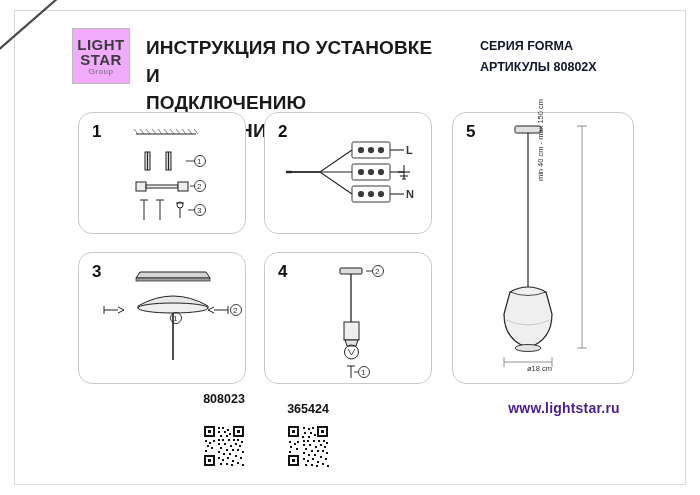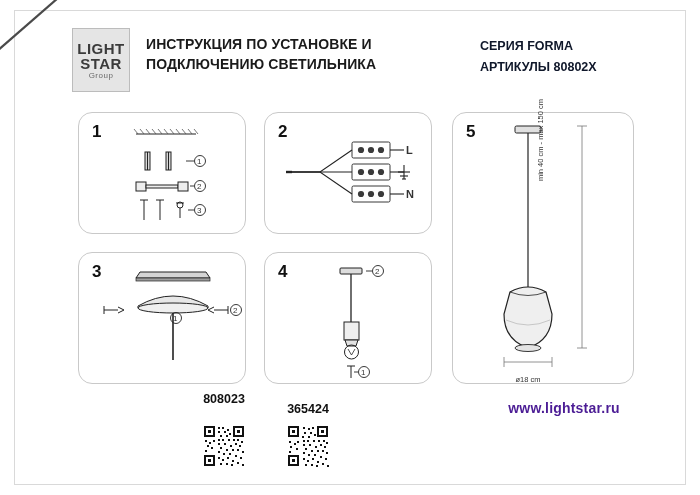--- a/index.html
+++ b/index.html
@@ -30,24 +30,24 @@
     border: 1px solid #d9d9d9;
     box-sizing: border-box;
   }
 
   
   .logo {
     position: absolute;
     left: 72px;
     top: 28px;
     width: 58px;
-    height: 64px;
+    height: 56px;
     border: 1px solid #bcbcbc;
     box-sizing: border-box;
-    background: #e5e5e5;
+    background: #f0abfc;
   }
   .logo-text {
     position: absolute;
     left: 0;
     top: 0;
     width: 100%;
     height: 100%;
     display: flex;
     flex-direction: column;
     align-items: center;
@@ -73,21 +73,21 @@
     width: 72px;
     height: 60px;
     pointer-events: none;
   }
 
   .title {
     position: absolute;
     left: 146px;
     top: 34px;
     width: 300px;
-    font-size: 14px;
+    font-size: 19px;
     font-weight: bold;
     line-height: 1.45;
     letter-spacing: 0.1px;
     color: #1a1a1a;
   }
   .series {
     position: absolute;
     left: 480px;
     top: 36px;
     width: 190px;
@@ -364,21 +364,21 @@
 
     <line x1="582" y1="126" x2="582" y2="348" stroke="#777" stroke-width="0.8"></line>
     <line x1="577" y1="126" x2="587" y2="126" stroke="#777" stroke-width="0.8"></line>
     <line x1="577" y1="348" x2="587" y2="348" stroke="#777" stroke-width="0.8"></line>
 
     <line x1="504" y1="362" x2="552" y2="362" stroke="#777" stroke-width="0.8"></line>
     <line x1="504" y1="357" x2="504" y2="367" stroke="#777" stroke-width="0.8"></line>
     <line x1="552" y1="357" x2="552" y2="367" stroke="#777" stroke-width="0.8"></line>
   </svg>
   <div class="dimlabel" style="left:536px; top:195px; width:110px; transform:rotate(-90deg); transform-origin:left top; text-align:center;">min 40 cm - max 150 cm</div>
-  <div class="dimlabel" style="left:504px; top:375px; width:48px; text-align:center;">ø18 cm</div>
+  <div class="dimlabel" style="left:504px; top:364px; width:48px; text-align:right;">ø18 cm</div>
 
   <div class="code" id="code1">808023</div>
   <div class="code" id="code2">365424</div>
 
   <svg class="qr" id="qr1" viewBox="0 0 44 44">
     <rect width="44" height="44" fill="#fff"></rect>
     <g fill="#111">
       <rect x="2" y="2" width="11" height="11"></rect>
         <rect x="4" y="4" width="7" height="7" fill="#fff"></rect>
         <rect x="6" y="6" width="3" height="3"></rect>

